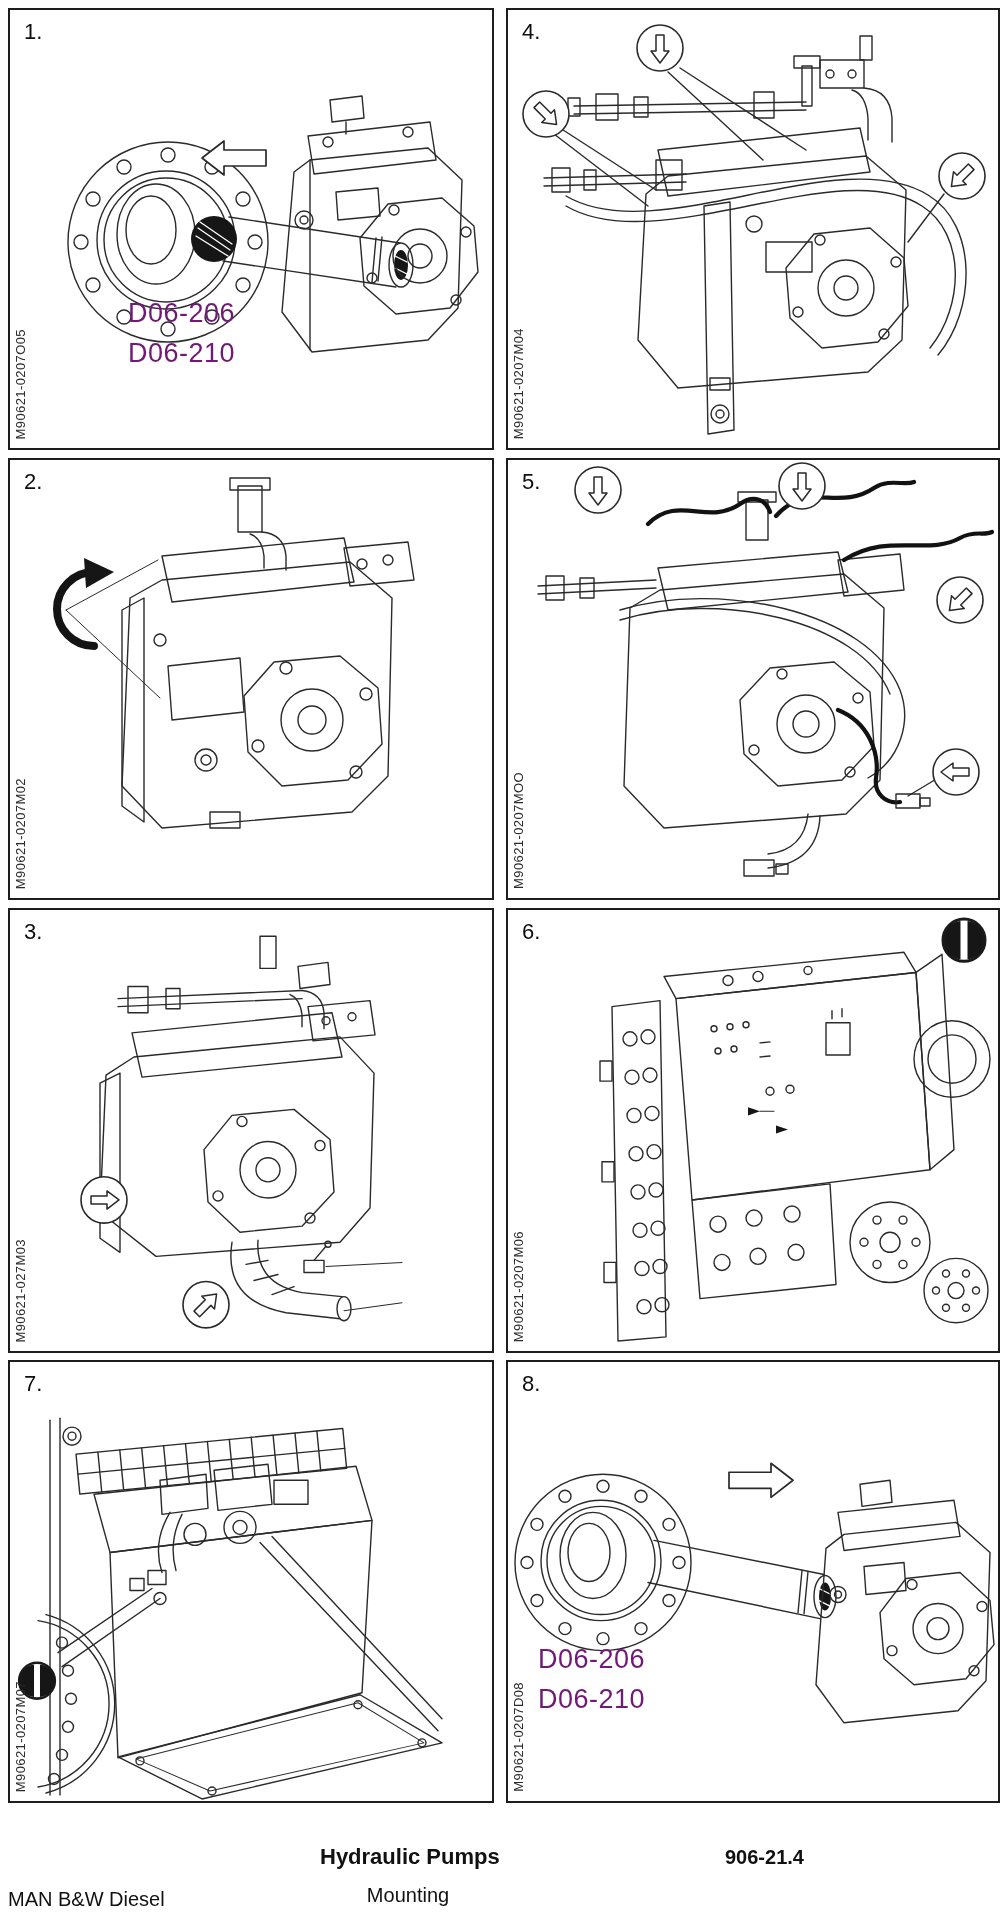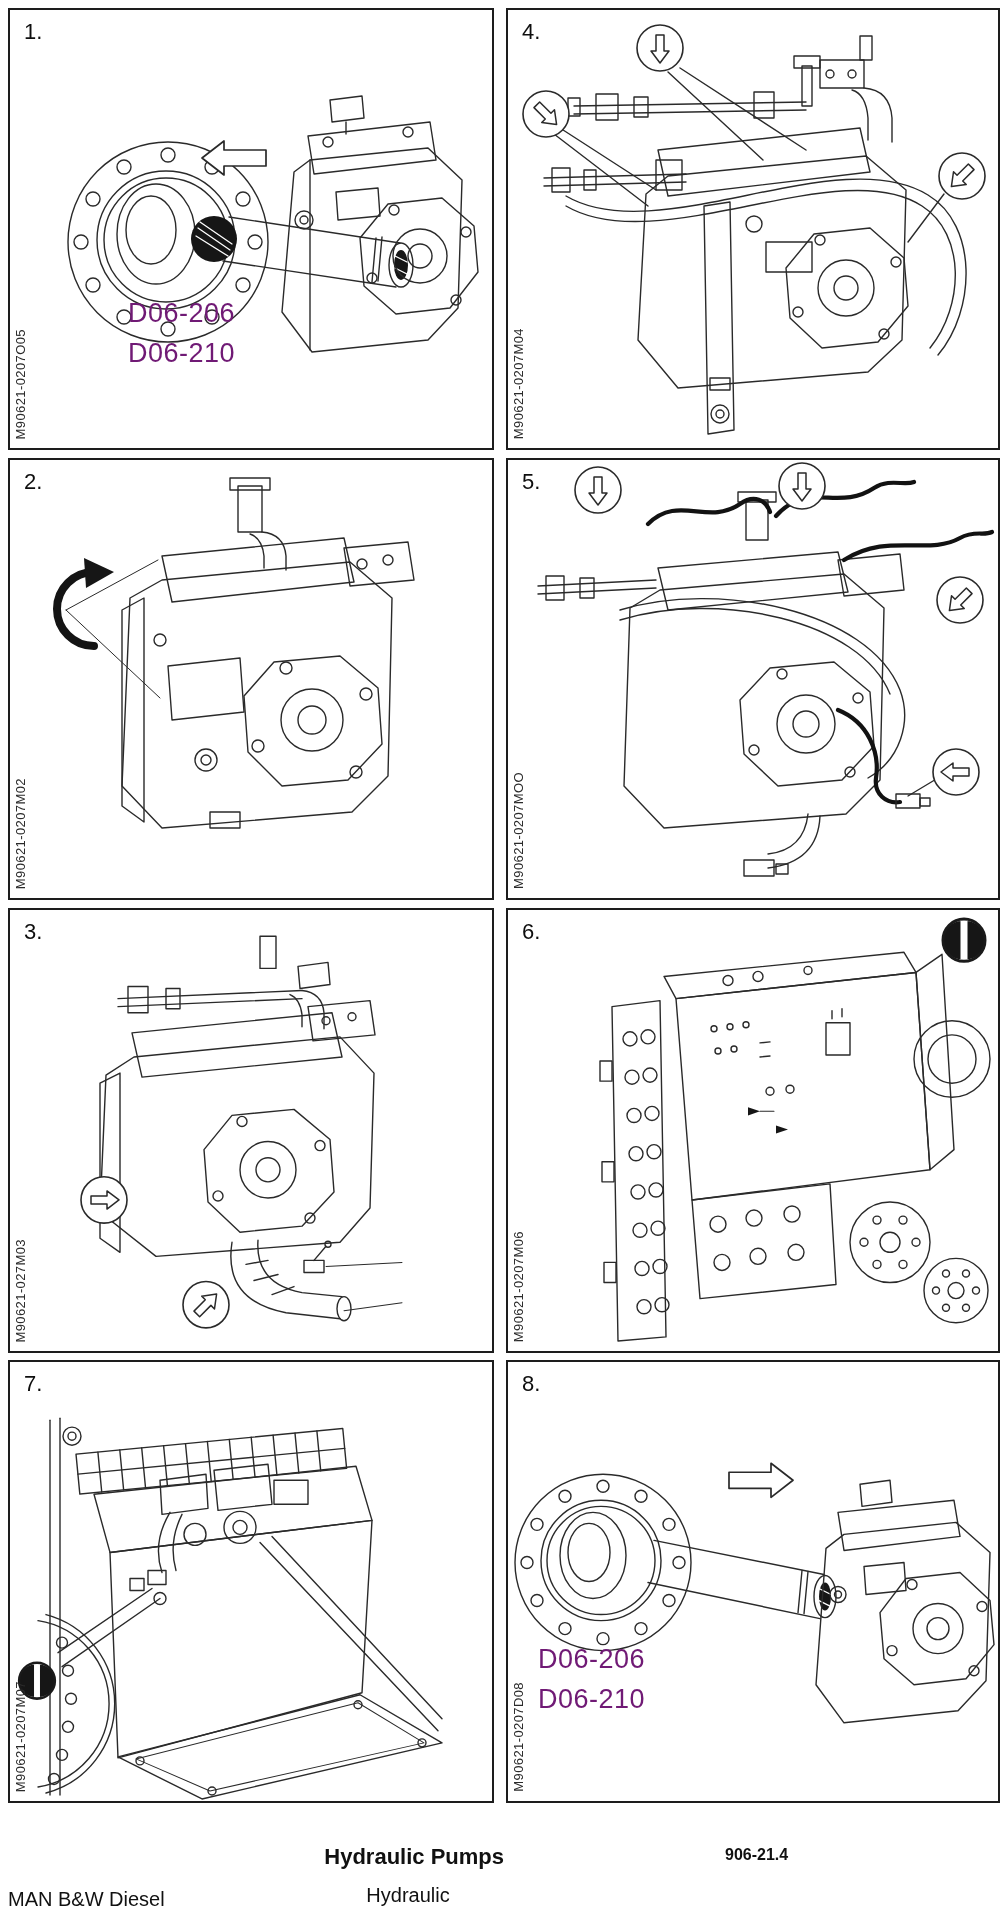--- a/index.html
+++ b/index.html
@@ -24,21 +24,21 @@
   .fig .fb{fill:#161616;stroke:none;}
   .fig .wl{stroke:#ffffff;stroke-width:1.3;}
   .fig .thick{stroke-width:8;stroke:#141414;}
   .fig .cable{stroke-width:4.2;stroke:#121212;}
   .fig .thin{stroke-width:1;}
   .fig use{stroke:#2a2a2a;fill:#fff;}
   .footer-text{position:absolute;z-index:4;}
   .f-title{font-weight:bold;font-size:22px;}
   .f-sub{font-size:20px;}
   .f-man{font-size:20px;}
-  .f-page{font-weight:bold;font-size:16px;}
+  .f-page{font-weight:bold;font-size:20px;}
 </style>
 </head>
 <body>
 
 <svg width="0" height="0" style="position:absolute" aria-hidden="true">
   <defs>
     <g id="arrC">
       <circle r="23" fill="#fff" stroke="#2a2a2a" stroke-width="1.6"></circle>
       <polygon points="0,15 -9,3 -4,3 -4,-13 4,-13 4,3 9,3" fill="#fff" stroke="#2a2a2a" stroke-width="1.5"></polygon>
     </g>
@@ -502,16 +502,16 @@
         <circle cx="474" cy="244" r="5"></circle>
       <circle cx="466" cy="308" r="5"></circle>
         <circle cx="384" cy="288" r="5"></circle>
       <circle cx="330" cy="232" r="8"></circle>
         <circle cx="330" cy="232" r="3.5"></circle>
       <polygon points="356,204 396,200 398,228 358,232"></polygon>
     </g>
   </svg>
 </section>
 
-<div class="footer-text f-title" style="left:304px;top:1844px;width:200px;text-align:right">Hydraulic Pumps</div>
+<div class="footer-text f-title" style="left:320px;top:1844px;width:200px;text-align:left">Hydraulic Pumps</div>
 <div class="footer-text f-page" style="left:725px;top:1846px">906-21.4</div>
-<div class="footer-text f-sub" style="left:308px;top:1884px;width:200px;text-align:center">Hydraulic</div>
+<div class="footer-text f-sub" style="left:308px;top:1884px;width:200px;text-align:center">Mounting</div>
 <div class="footer-text f-man" style="left:8px;top:1888px">MAN B&amp;W Diesel</div>
 
 </body></html>

